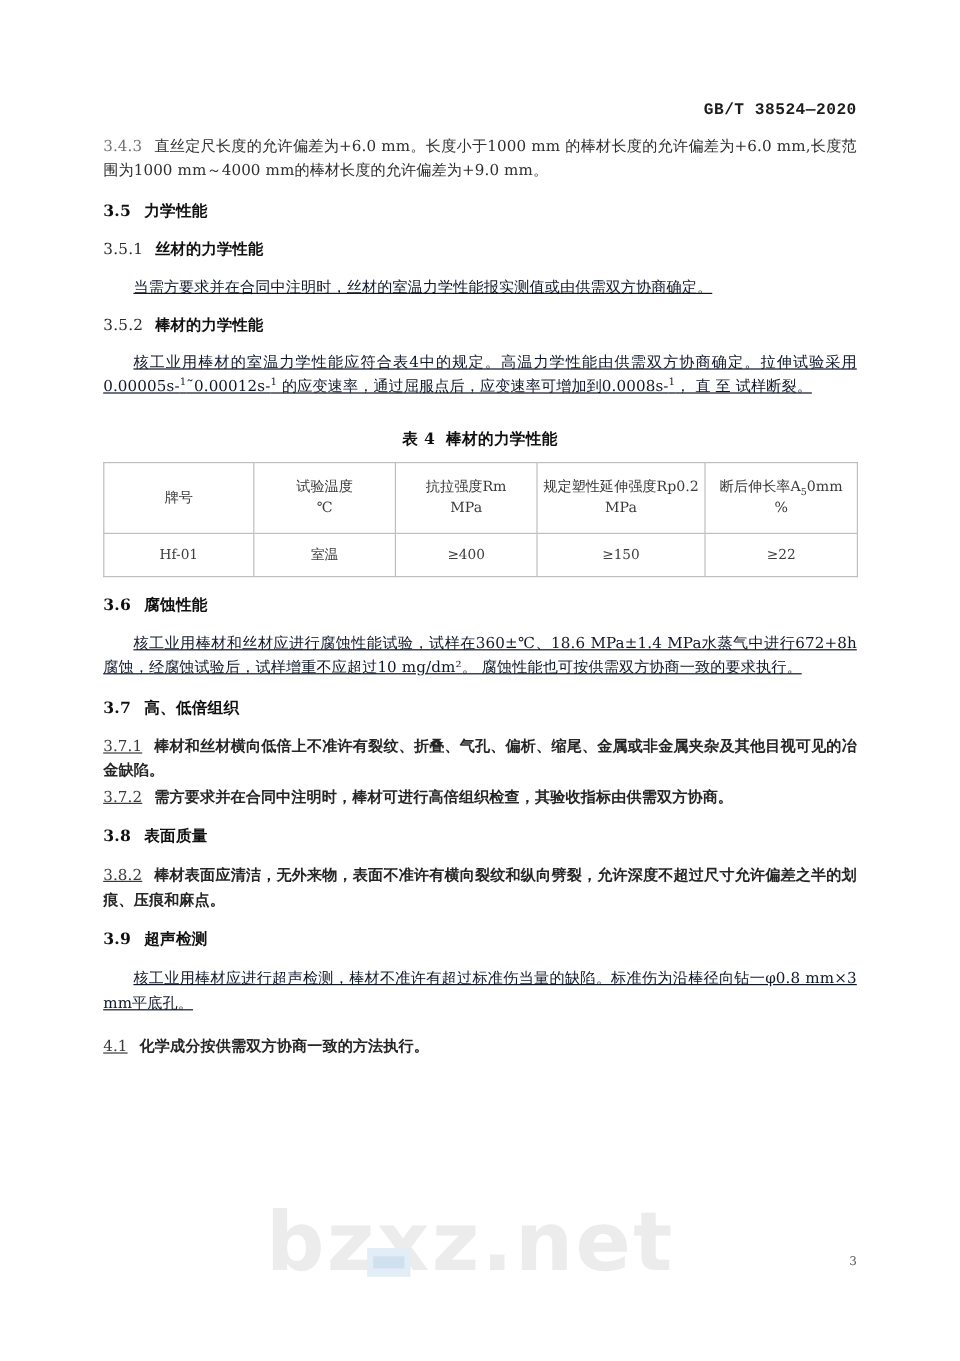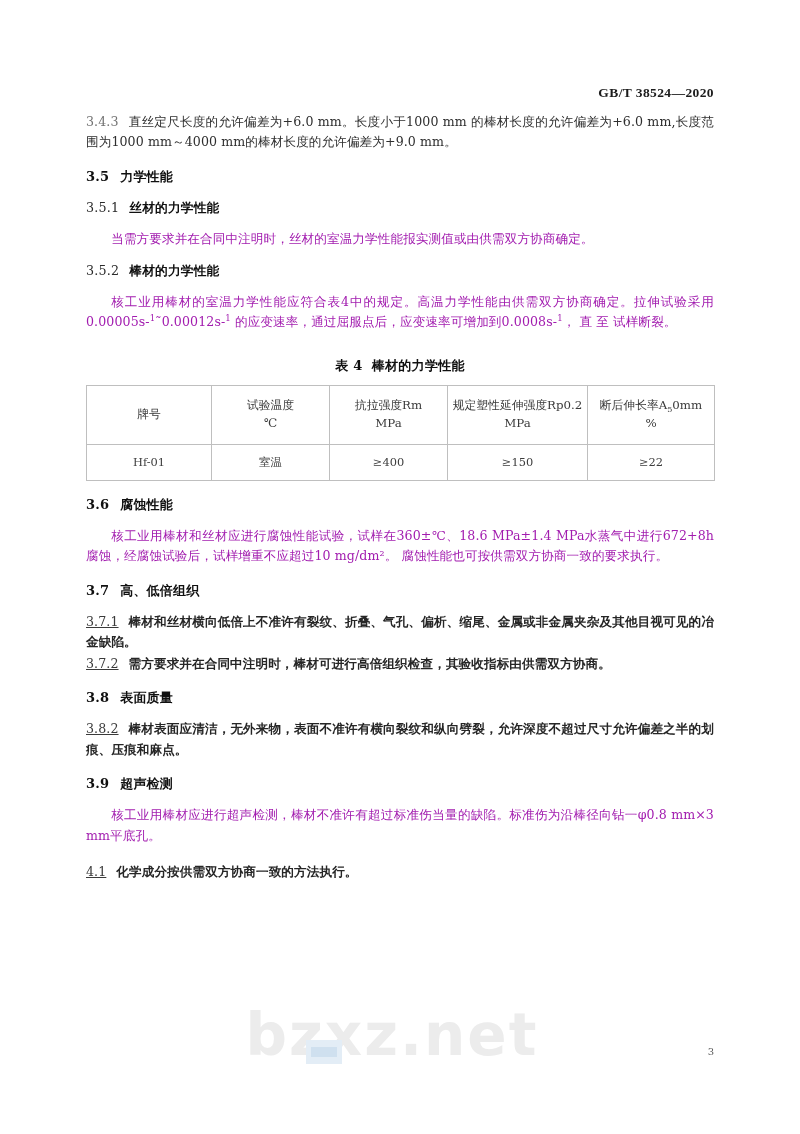--- a/index.html
+++ b/index.html
@@ -23,21 +23,21 @@
   .watermark {
     position: absolute;
     left: 0;
     top: 975px;
     width: 784px;
     height: 120px;
     pointer-events: none;
     z-index: 0;
     font-family: "DejaVu Sans", "Liberation Sans", sans-serif;
     font-weight: bold;
-    font-size: 58px;
+    font-size: 68px;
     letter-spacing: 2px;
     color: #ececec;
     display: flex;
     align-items: center;
     justify-content: center;
     white-space: nowrap;
   }
   .wm-logo {
     position: absolute;
     left: 306px;
@@ -55,43 +55,44 @@
     top: 7px;
     width: 26px;
     height: 10px;
     background: #cfe0ef;
   }
   
   .doc-header {
     position: absolute;
     right: 86px;
     top: 85px;
-    font-family: Liberation Serif, serif;
+    font-family: Liberation Mono, monospace;
     font-weight: bold;
     font-size: 13.5px;
     letter-spacing: 0.4px;
     color: #1c1c1c;
     z-index: 2;
   }
   
   .content {
     position: absolute;
     left: 86px;
     top: 112px;
     width: 628px;
     z-index: 2;
   }
   
   .para {
     font-size: 12.6px;
     line-height: 1.62;
-    color: #a21caf;
+    color: #0f172a;
     text-align: justify;
     margin: 0 0 2px 0;
     letter-spacing: 0.1px;
+    text-decoration: underline;
   }
   .para.indent {
     text-indent: 2em;
   }
   .num-para {
     font-size: 12.6px;
     line-height: 1.62;
     color: #2e2e2e;
     text-align: justify;
     margin: 0 0 1px 0;

